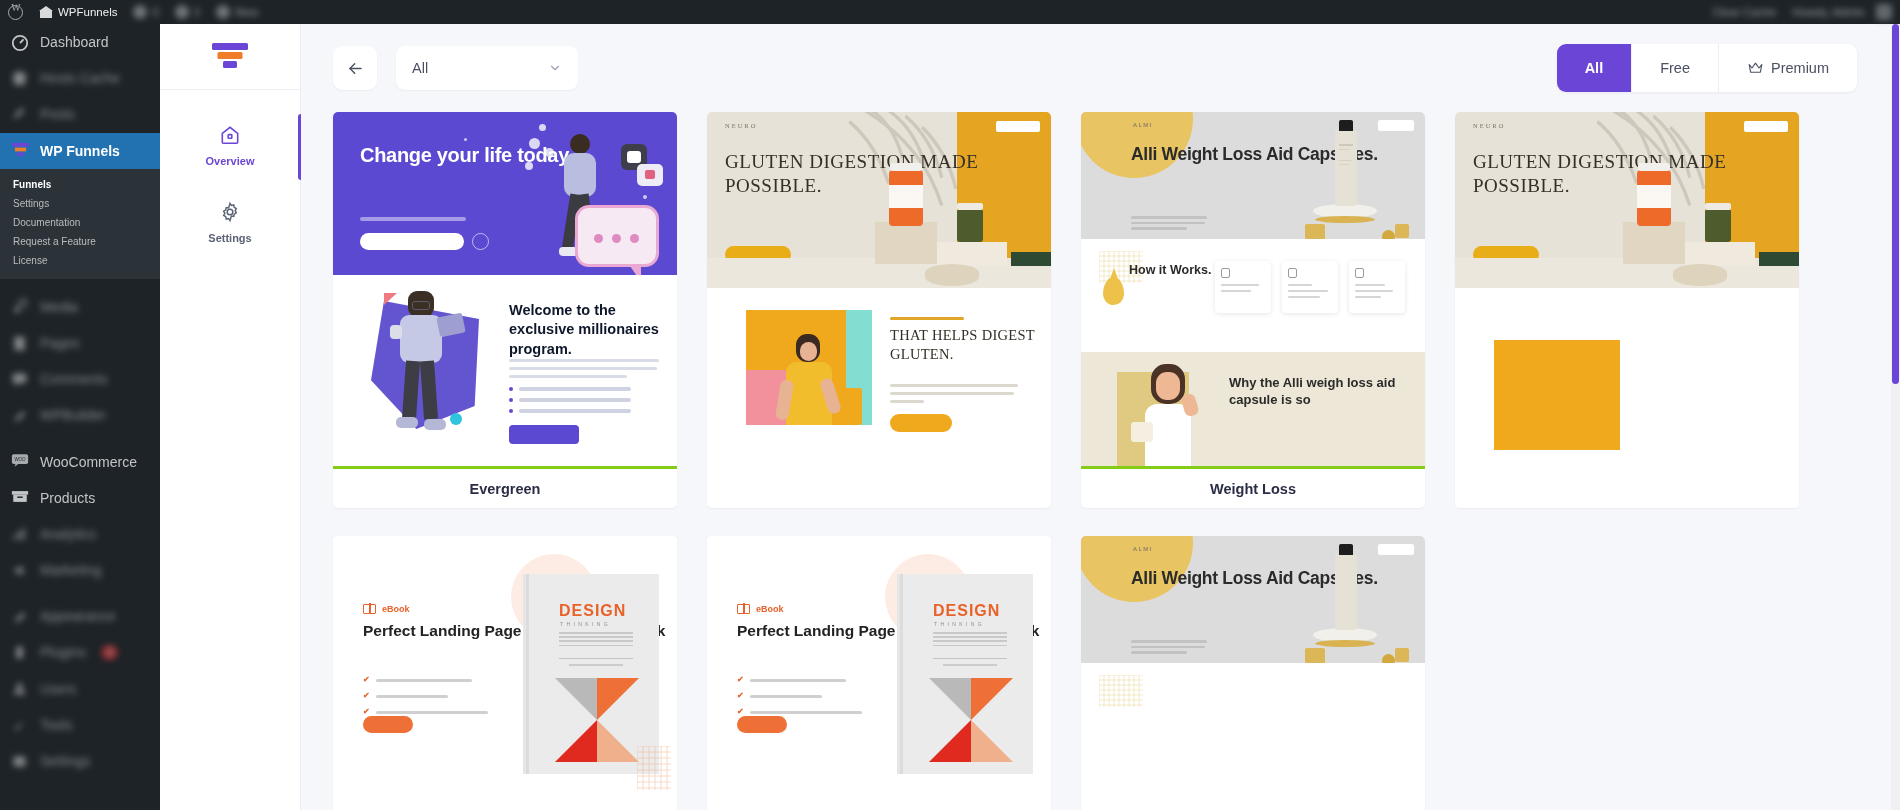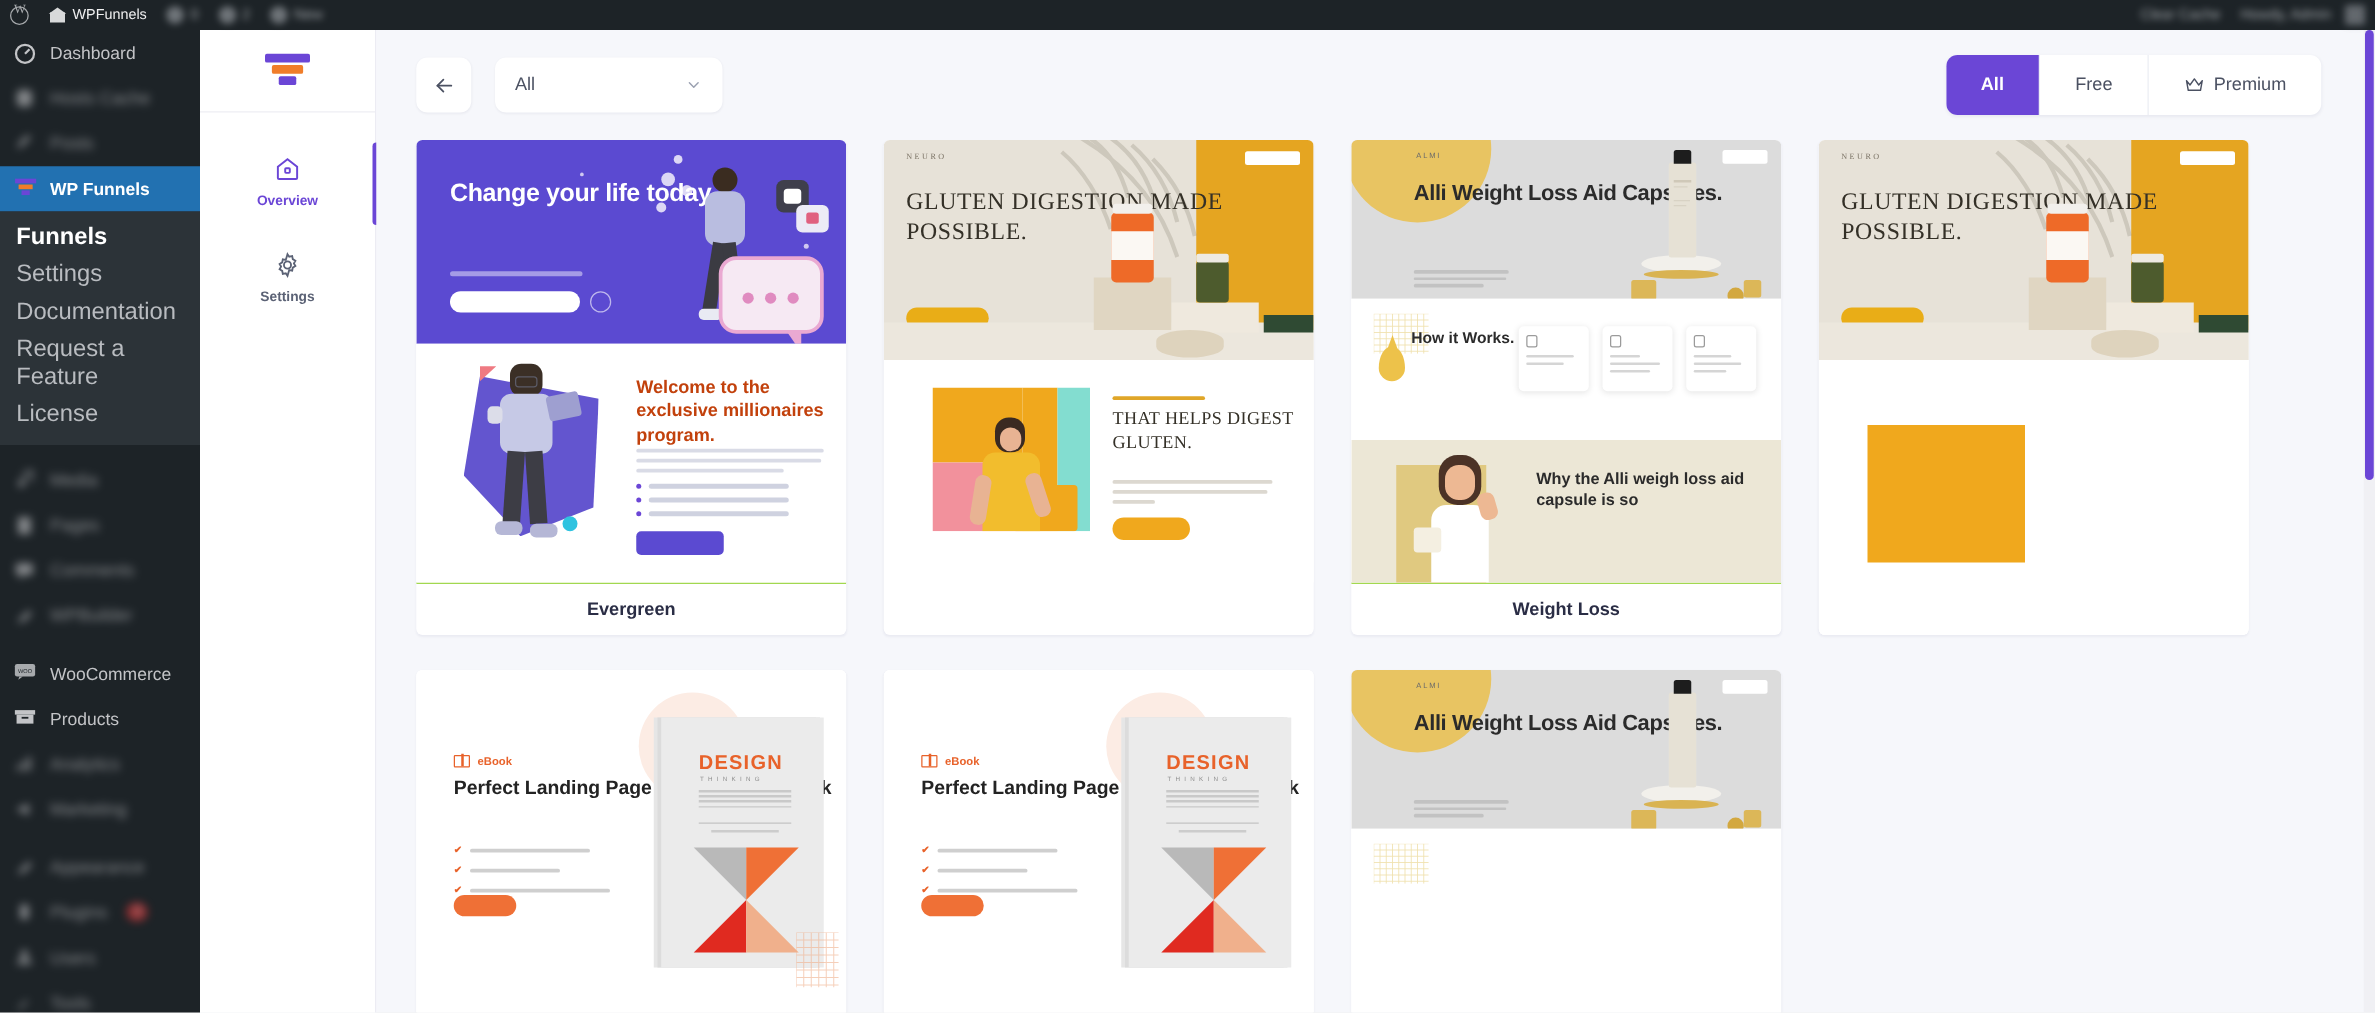--- a/index.html
+++ b/index.html
@@ -58,21 +58,21 @@
   .wpmenu-item.current::after{
     content:""; position:absolute; right:-8px; top:50%; transform:translateY(-50%);
     border-top:8px solid transparent; border-bottom:8px solid transparent;
     border-left:8px solid #2271b1;
   }
   .wpmenu-sep { height: 10px; }
   .mico { width: 20px; height: 17px; flex: 0 0 20px; position: relative; }
   .mico svg { display:block; }
   .submenu { background: #2c3338; padding: 6px 0 9px 0; }
   .submenu a {
-    display: block; padding: 4px 16px 4px 13px; font-size: 19px; color: #b9bcc0; text-decoration: none;
+    display: block; padding: 4px 16px 4px 13px; font-size: 10px; color: #b9bcc0; text-decoration: none;
   }
   .submenu a.active { color: #fff; font-weight: 700; }
   .plug-badge {
     background: #d63638; color: #fff; border-radius: 10px; font-size: 10px;
     padding: 1px 6px; margin-left: 6px;
   }
   .funnel-mini { width:19px; height:15px; display:block; }
 
   
   #app {
@@ -149,21 +149,21 @@
     padding: 16px 31px; font-size: 15px; font-weight: 700; cursor: pointer;
   }
   .tpl-card {
     height: 396px; background: #fff; border-radius: 5px; overflow: hidden;
     display: flex; flex-direction: column; cursor: pointer;
     box-shadow: 0 1px 2px rgba(25,25,70,.05);
   }
   .tpl-thumb { height: 354px; overflow: hidden; position: relative; background:#fff;}
   .tpl-name {
     height: 42px; display: flex; align-items: center; justify-content: center;
-    font-size: 14.5px; color: #2a2d45; font-weight: 600; border-top: 1px solid #84cc16;
+    font-size: 14.5px; color: #2a2d45; font-weight: 600; border-top: 3px solid #84cc16;
   }
   .tpl-card.tall .tpl-thumb { height: 396px; }
 
   
   #right-scroll {
     position: absolute; right: 0; top: 0; width: 9px; height: 786px; background: #f0f0f4;
   }
   #right-scroll .thumb {
     position: absolute; top: 0; left: 1px; width: 7px; height: 360px;
     background: #6b46d6; border-radius: 4px;
@@ -178,21 +178,21 @@
   .eg-sub { position:absolute; left:27px; top:105px; width:106px; height:4px; background:rgba(255,255,255,.45); border-radius:2px;}
   .eg-cta { position:absolute; left:27px; top:121px; width:104px; height:17px; background:#fff; border-radius:9px;}
   .eg-cta2 { position:absolute; left:139px; top:121px; width:17px; height:17px; border-radius:50%; border:1px solid rgba(255,255,255,.6);}
   .eg-bubble { position:absolute; right:18px; bottom:8px; width:84px; height:62px; background:#f6e9f3; border:3px solid #eaa9d2; border-radius:14px;}
   .eg-bubble .dots{ position:absolute; top:26px; left:16px; display:flex; gap:9px;}
   .eg-bubble .dots i{ width:9px;height:9px;border-radius:50%;background:#e08bc0; display:block;}
   .eg-tail{ position:absolute; right:36px; bottom:-7px; width:0;height:0;
     border-left:11px solid transparent;border-right:0 solid transparent;border-top:16px solid #eaa9d2;}
   .heart{ position:absolute; background:#dcd7f5; border-radius:50%; }
   .eg-lower{ height:191px; background:#fff; position:relative;}
-  .eg-l-h{ position:absolute; left:176px; top:26px; font-size:14.5px; font-weight:700; color:#c2410c; line-height:1.34; width:152px;}
+  .eg-l-h{ position:absolute; left:176px; top:26px; font-size:14.5px; font-weight:700; color:#0f172a; line-height:1.34; width:152px;}
   .eg-l-p{ position:absolute; left:176px; top:84px; width:150px;}
   .eg-l-p i{ display:block; height:3px; background:#d9dbe6; border-radius:2px; margin-bottom:5px;}
   .eg-l-li{ position:absolute; left:176px; top:112px; width:150px;}
   .eg-l-li div{ display:flex; align-items:center; gap:6px; margin-bottom:7px;}
   .eg-l-li div b{ width:4px;height:4px;background:#6b46d6;border-radius:50%;display:block;}
   .eg-l-li div i{ display:block; height:3.2px; background:#cfd2e0; border-radius:2px; width:112px;}
   .eg-l-btn{ position:absolute; left:176px; top:150px; width:70px; height:19px; background:#5b4ad1; border-radius:4px;}
   .eg-blob{ position:absolute; left:38px; top:26px; width:108px; height:128px; background:#6355cf;
             clip-path:polygon(12% 0,100% 14%,96% 82%,42% 100%,0 62%);}
   .eg-person2{ position:absolute; left:55px; top:16px; width:78px; height:150px;}

